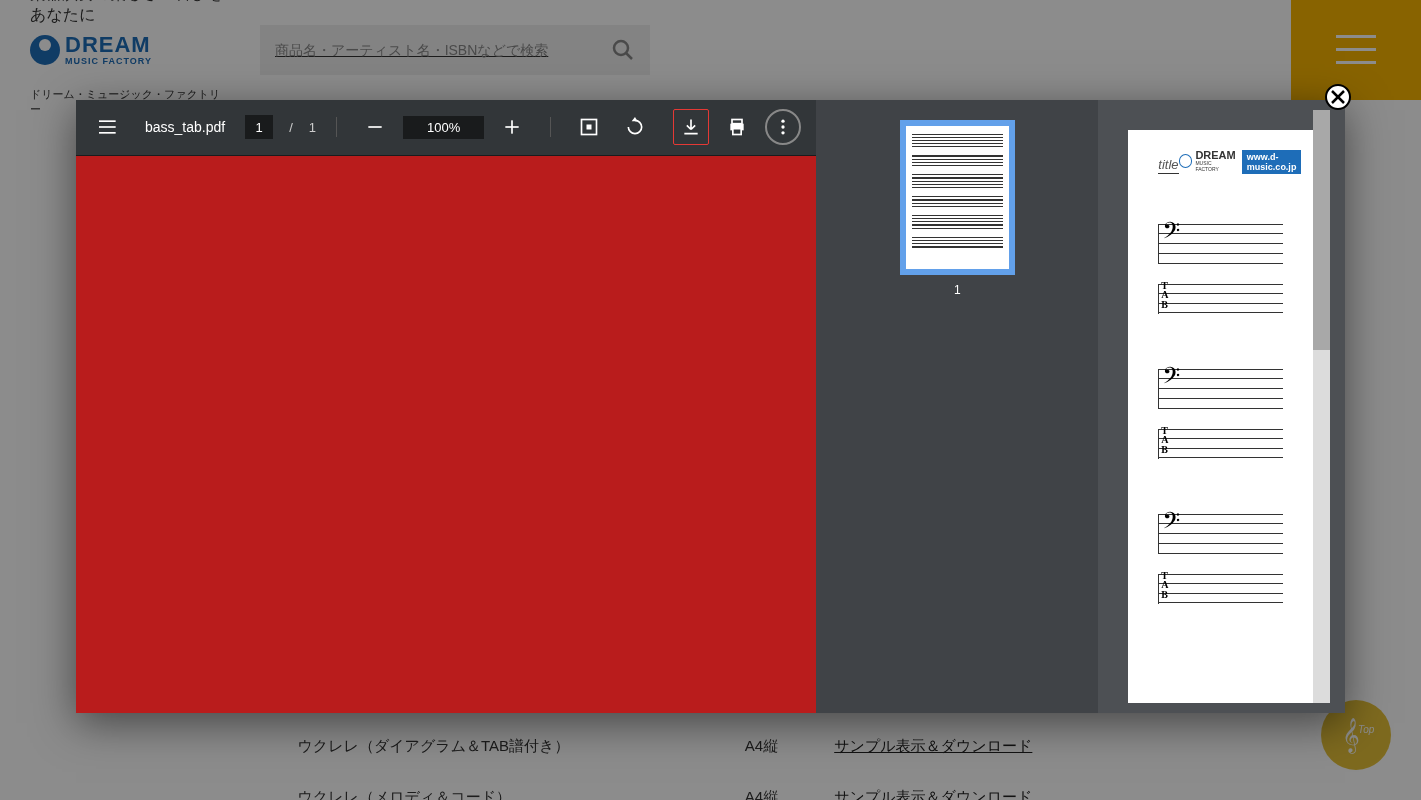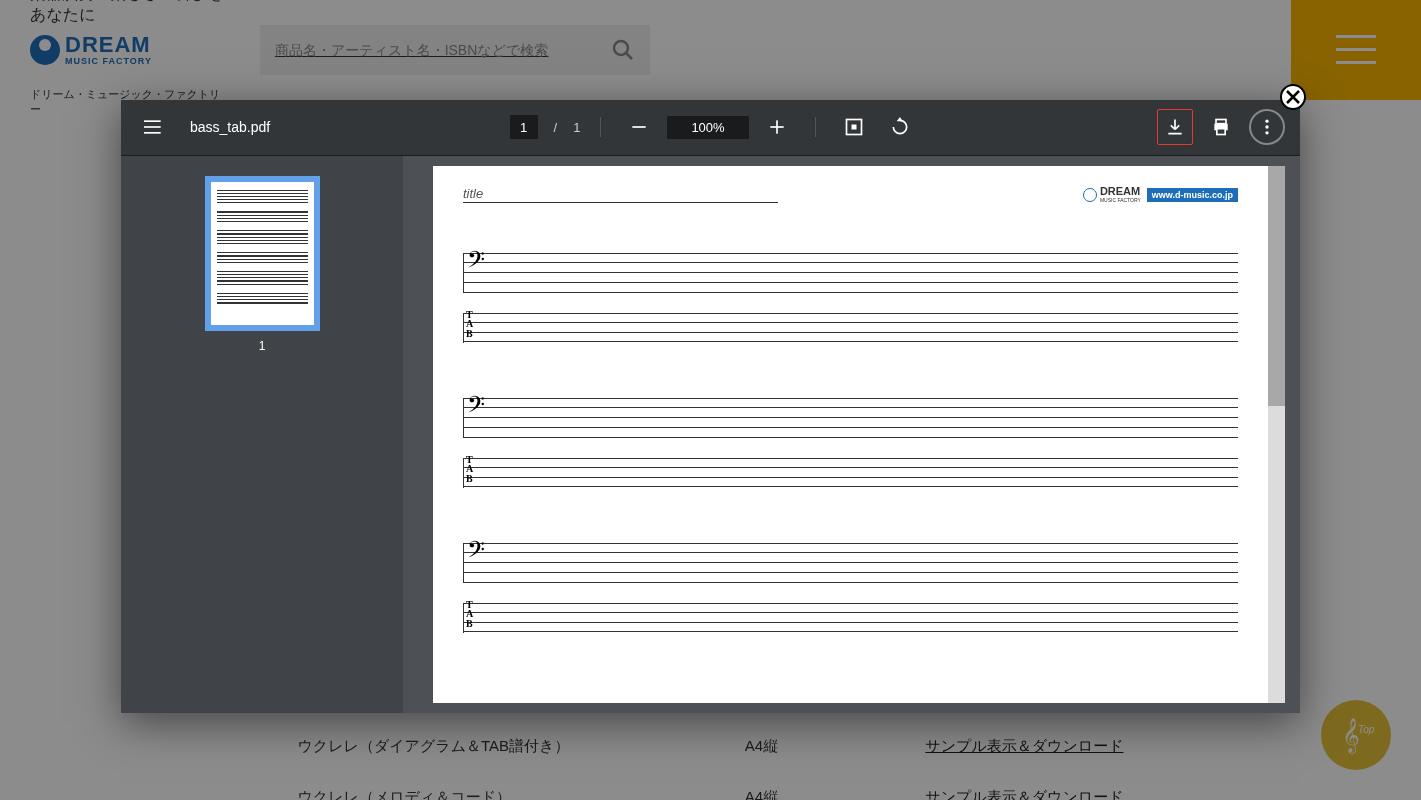--- a/index.html
+++ b/index.html
@@ -120,21 +120,21 @@
   width: 870px;
   margin-top: 620px;
 }
 .bg-table tr { border-bottom: 6px solid #0ea5e9; }
 .bg-table td {
   padding: 15px 20px;
   font-size: 15px;
   color: #333;
 }
 .bg-table td:nth-child(2) { text-align: center; }
-.bg-table td:nth-child(3) { text-align: right; }
+.bg-table td:nth-child(3) { text-align: left; }
 .link-underline { text-decoration: underline; color: #222; }
 
 .scroll-top-badge {
   position: absolute;
   right: 30px;
   bottom: 30px;
   width: 70px;
   height: 70px;
   background: #e6c23a;
   border-radius: 50%;
@@ -148,26 +148,26 @@
 .modal-overlay {
   position: absolute;
   inset: 0;
   background: rgba(0, 0, 0, 0.45);
   display: flex;
   align-items: center;
   justify-content: center;
 }
 .pdf-viewer {
   position: relative;
-  width: 1179px;
+  width: 1269px;
   height: 613px;
   background: #b91c1c;
   box-shadow: 0 10px 40px rgba(0,0,0,0.5);
   display: flex;
-  flex-direction: column;
+  flex-direction: row;
   top: 6px;
 }
 .close-btn {
   position: absolute;
   top: -16px;
   right: -6px;
   width: 26px;
   height: 26px;
   background: #fff;
   border: 2px solid #000;
@@ -286,20 +286,21 @@
   overflow: hidden;
   position: relative;
   display: flex;
 }
 .page-sheet {
   background: #fff;
   flex: 1;
   padding: 20px 30px;
   position: relative;
   overflow: hidden;
+  margin-top: 20px;
 }
 .sheet-header {
   display: flex;
   justify-content: space-between;
   align-items: flex-end;
   margin-bottom: 50px;
 }
 .sheet-title {
   font-style: italic;
   font-size: 13px;

